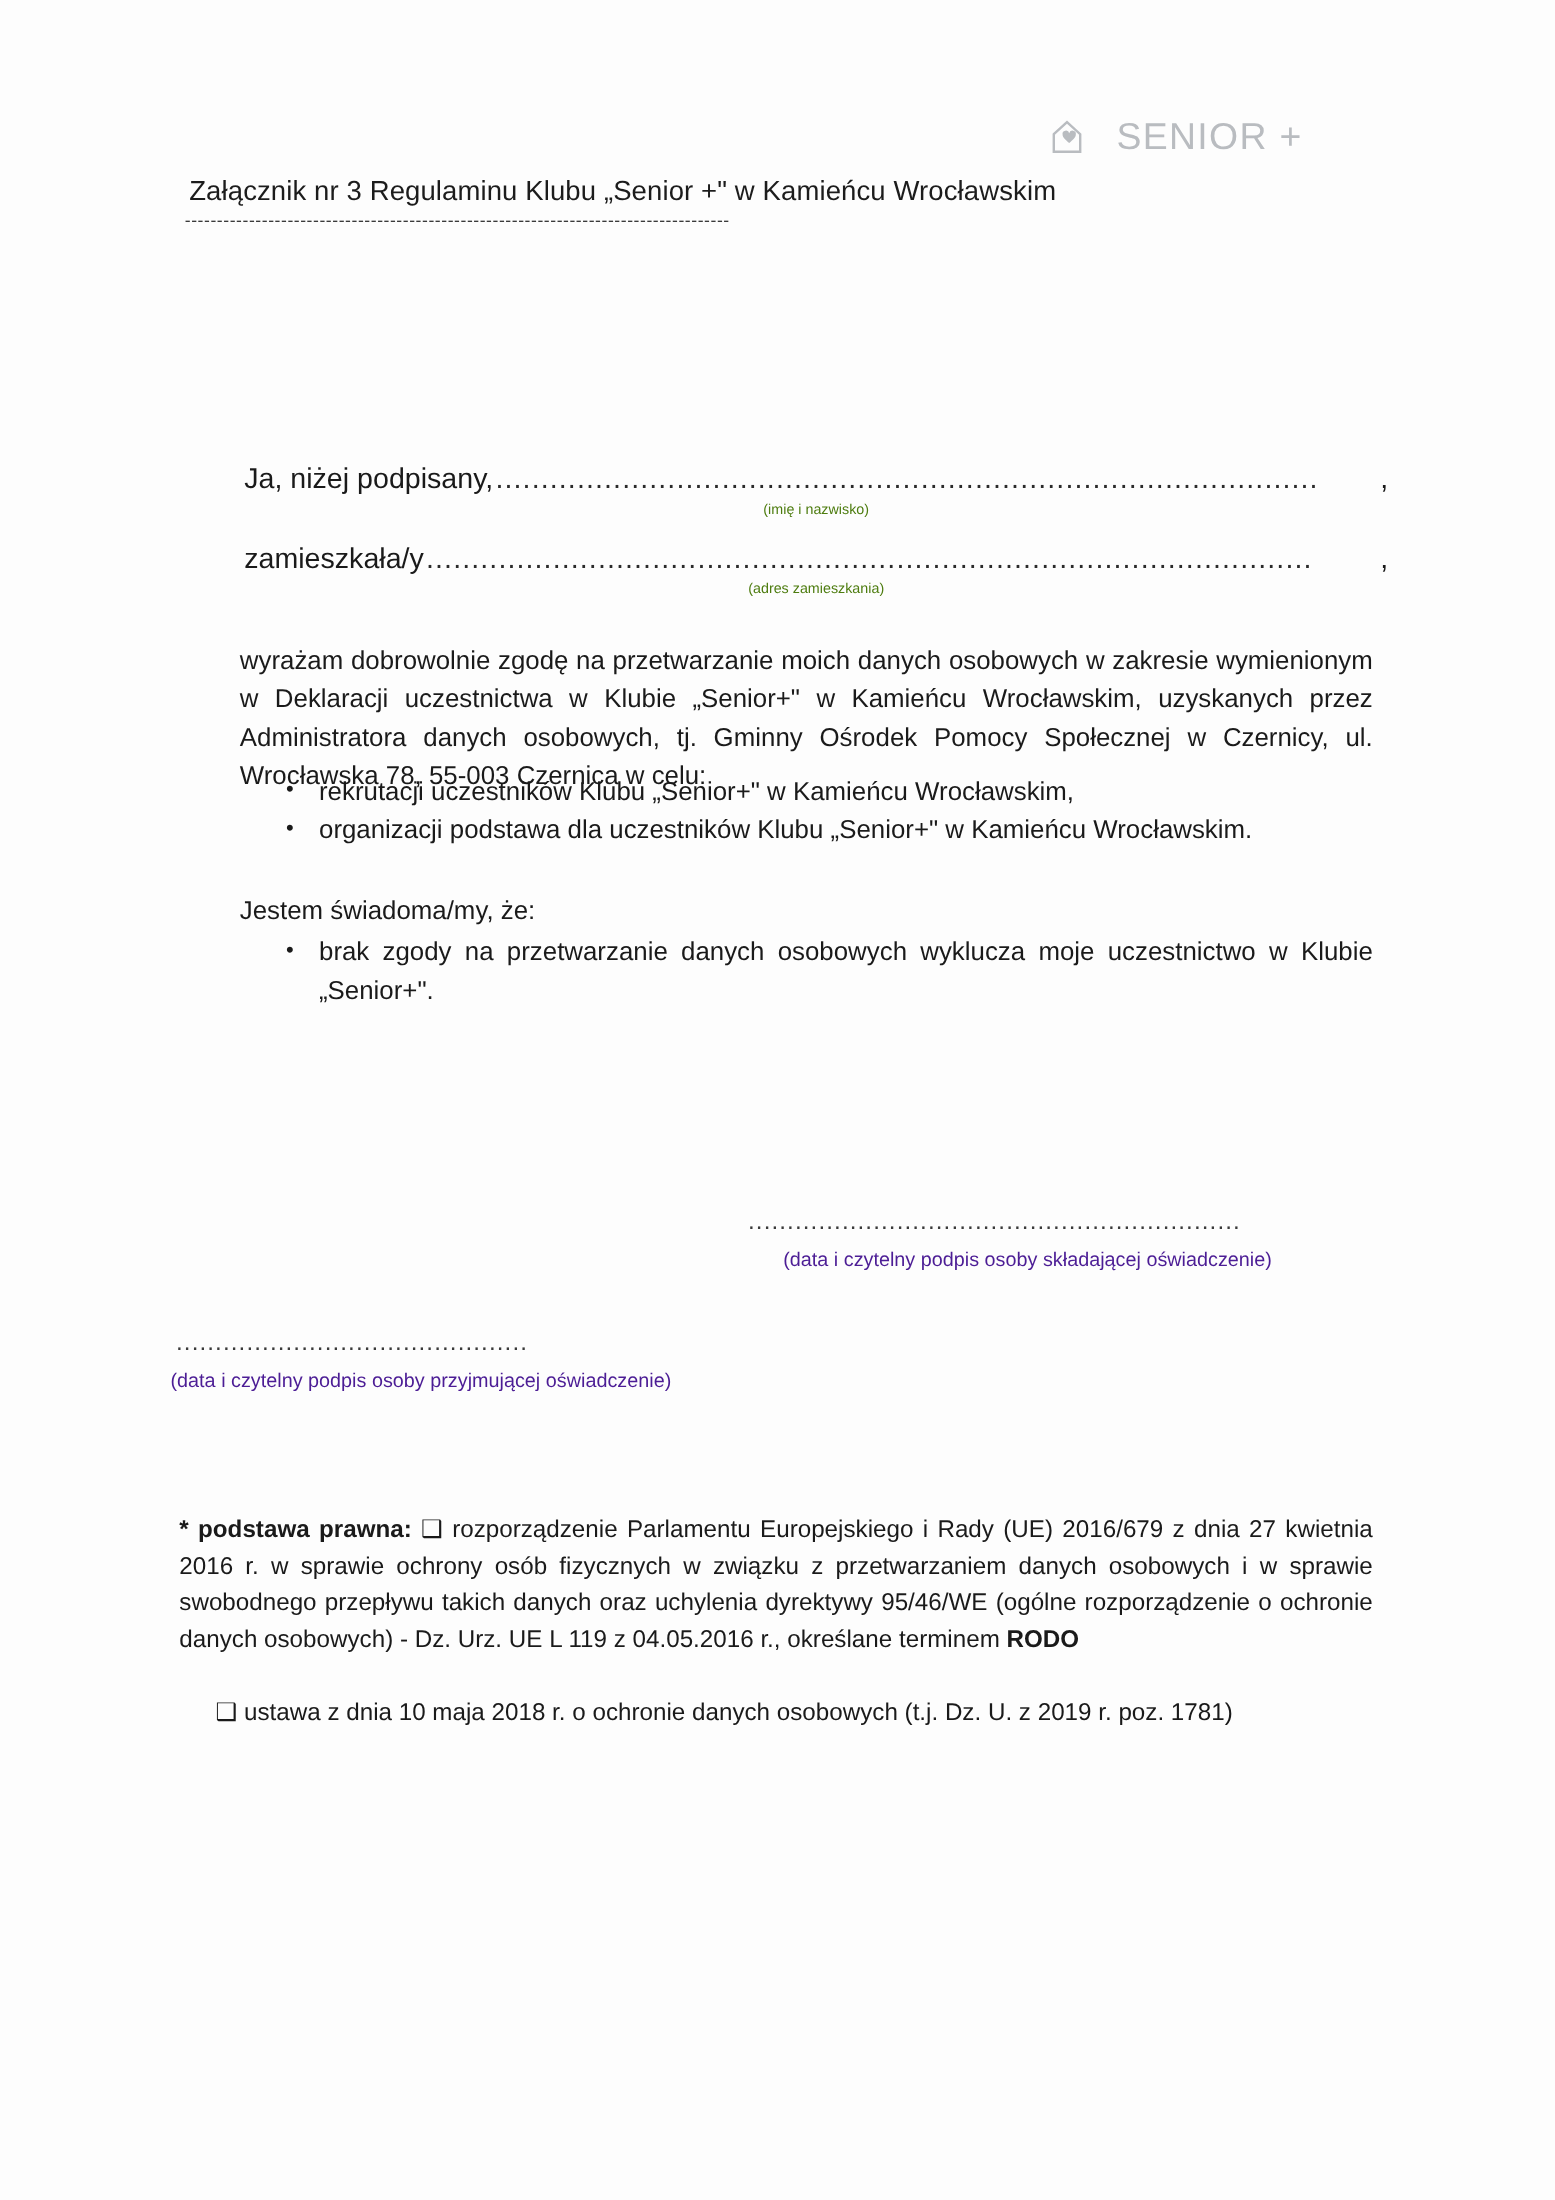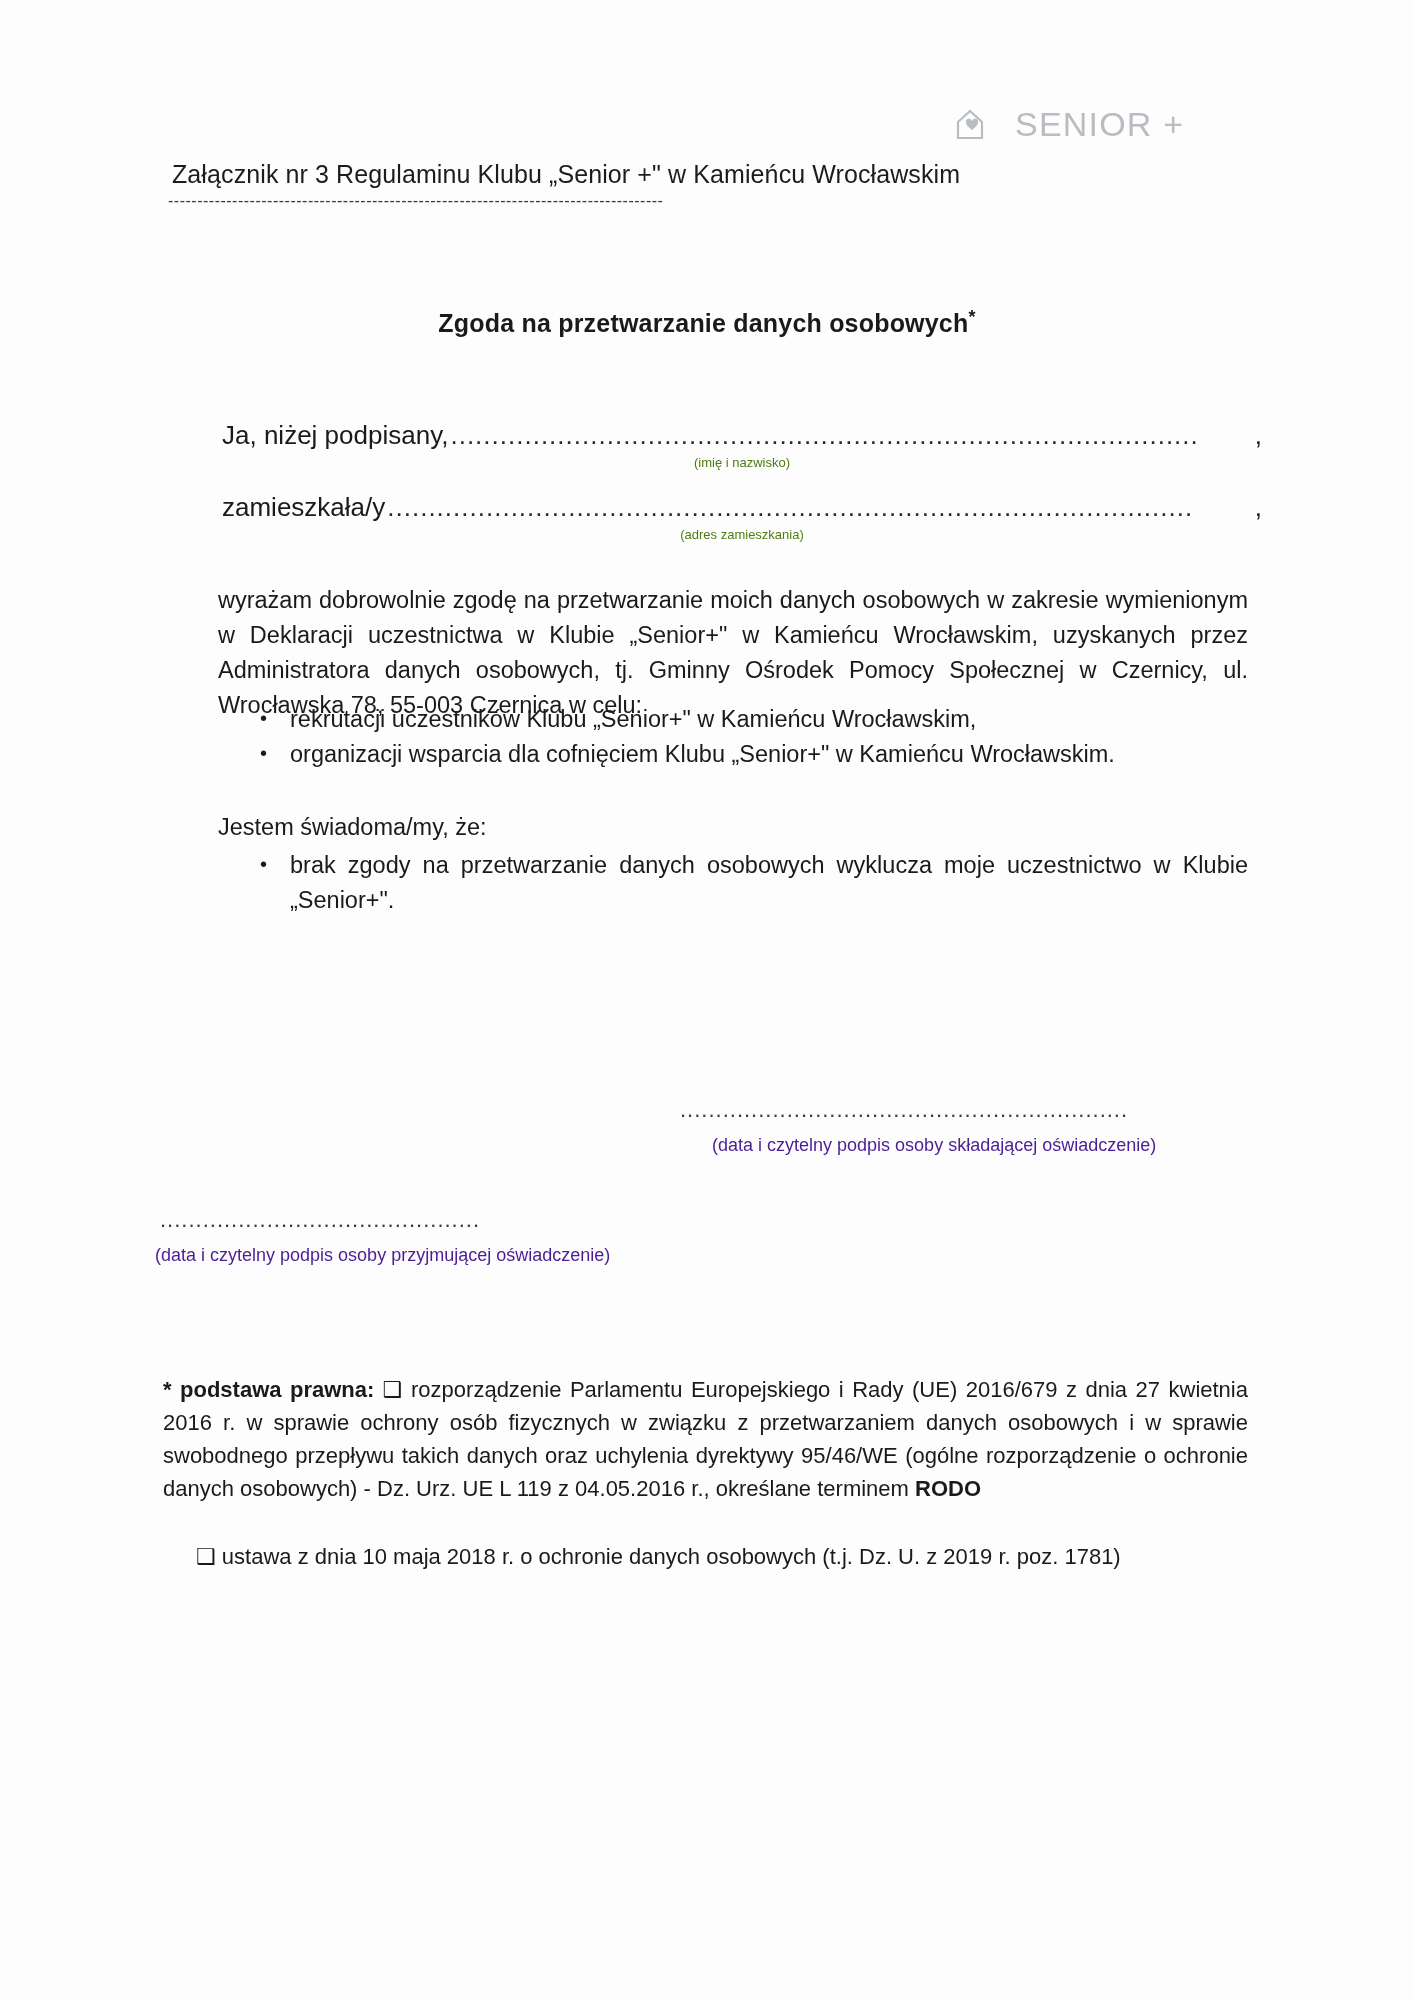--- a/index.html
+++ b/index.html
@@ -209,44 +209,41 @@
         <path d="M3 14 L15 3 L27 14 L27 30 L3 30 Z" fill="none" stroke="#b9bcc0" stroke-width="2.2"></path>
         <path d="M17 22 c-3.2 -3 -6 -5 -6 -7.6 a3 3 0 0 1 6 -1.2 a3 3 0 0 1 6 1.2 c0 2.6 -2.8 4.6 -6 7.6 z" fill="#b9bcc0"></path>
       </svg>
     </span>
     <span class="logo-text">SENIOR +</span>
   </div>
 
   <div class="attachment-line">Załącznik nr 3 Regulaminu Klubu „Senior +" w Kamieńcu Wrocławskim</div>
   <div class="dash-rule">-------------------------------------------------------------------------------------</div>
 
-  <div class="doc-title">
-    <span>Zgoda na przetwarzanie danych osobowych</span><sup>*</sup>
-  </div>
 
   <div class="field-row" id="row-ja">
     <span class="label">Ja, niżej podpisany,</span>
     <span class="dots">...........................................................................................</span>
     <span class="tail">,</span>
   </div>
   <div class="field-caption" id="cap-ja">(imię i nazwisko)</div>
 
   <div class="field-row" id="row-zam">
     <span class="label">zamieszkała/y</span>
     <span class="dots">..................................................................................................</span>
     <span class="tail">,</span>
   </div>
   <div class="field-caption" id="cap-zam">(adres zamieszkania)</div>
 
   <div class="body-block" id="para-main">wyrażam dobrowolnie zgodę na przetwarzanie moich danych osobowych w zakresie wymienionym w Deklaracji uczestnictwa w Klubie „Senior+" w Kamieńcu Wrocławskim, uzyskanych przez Administratora danych osobowych, tj. Gminny Ośrodek Pomocy Społecznej w Czernicy, ul. Wrocławska 78, 55-003 Czernica w celu:</div>
 
   <div class="body-block" id="list-purpose">
     <ul class="bullets">
       <li>rekrutacji uczestników Klubu „Senior+" w Kamieńcu Wrocławskim,</li>
-      <li>organizacji wsparcia dla cofnięciem Klubu „Senior+" w Kamieńcu Wrocławskim.</li>
+      <li>organizacji podstawa dla uczestników Klubu „Senior+" w Kamieńcu Wrocławskim.</li>
     </ul>
   </div>
 
   <div class="body-block" id="para-aware">Jestem świadoma/my, że:</div>
 
   <div class="body-block" id="list-aware">
     <ul class="bullets">
       <li>brak zgody na przetwarzanie danych osobowych wyklucza moje uczestnictwo w Klubie „Senior+".</li>
     </ul>
   </div>

